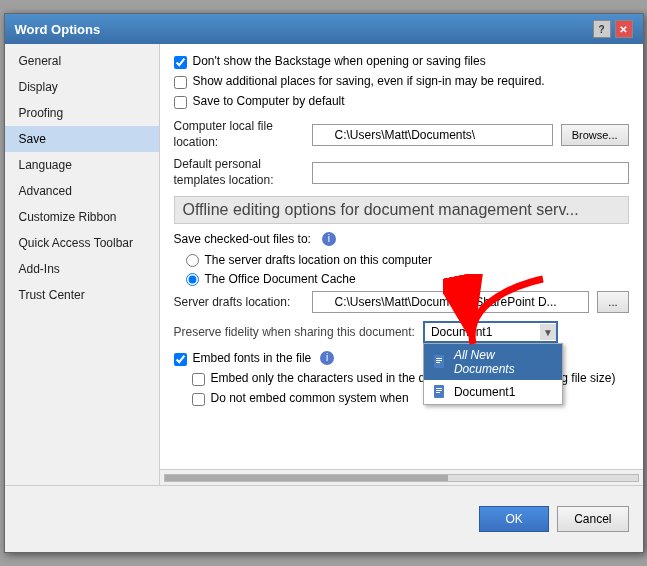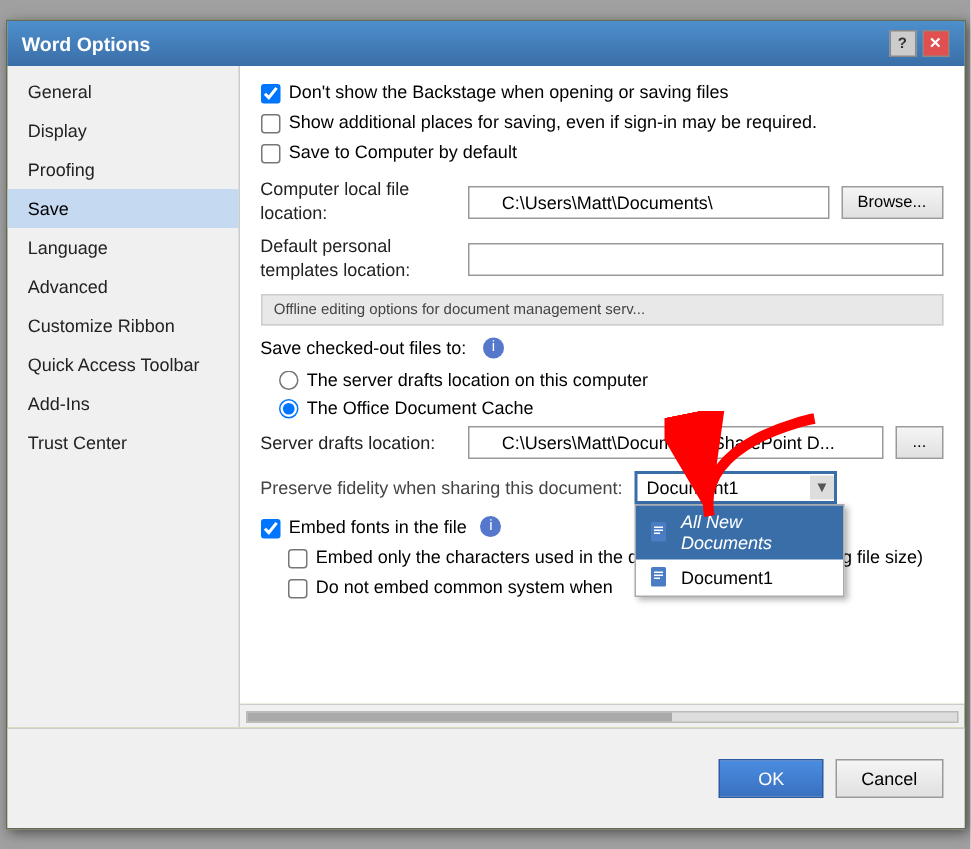--- a/index.html
+++ b/index.html
@@ -9,21 +9,21 @@
       justify-content: center;
       align-items: center;
       width: 647px;
       height: 566px;
       font-family: 'Segoe UI', Tahoma, sans-serif;
       font-size: 12px;
     }
     .dialog {
       width: 640px;
       height: 540px;
-      background: #bef264;
+      background: #5eead4;
       border: 1px solid #666;
       box-shadow: 2px 2px 8px rgba(0,0,0,0.5);
       display: flex;
       flex-direction: column;
     }
     .title-bar {
       background: linear-gradient(to bottom, #4d8fcc, #3a6ea8);
       color: white;
       padding: 6px 10px;
       display: flex;
@@ -120,21 +120,21 @@
       border: 1px solid #999;
       cursor: pointer;
       font-size: 11px;
       white-space: nowrap;
     }
     .section-header {
       background: #e8e8e8;
       border: 1px solid #ccc;
       padding: 4px 8px;
       margin-bottom: 8px;
-      font-size: 10px;
+      font-size: 16px;
       color: #444;
       margin-top: 8px;
     }
     .radio-row {
       display: flex;
       align-items: center;
       gap: 6px;
       margin-bottom: 5px;
       margin-left: 12px;
     }

